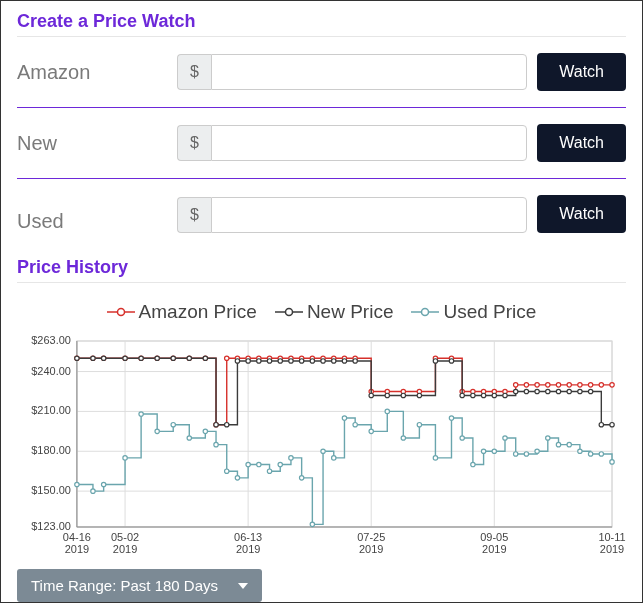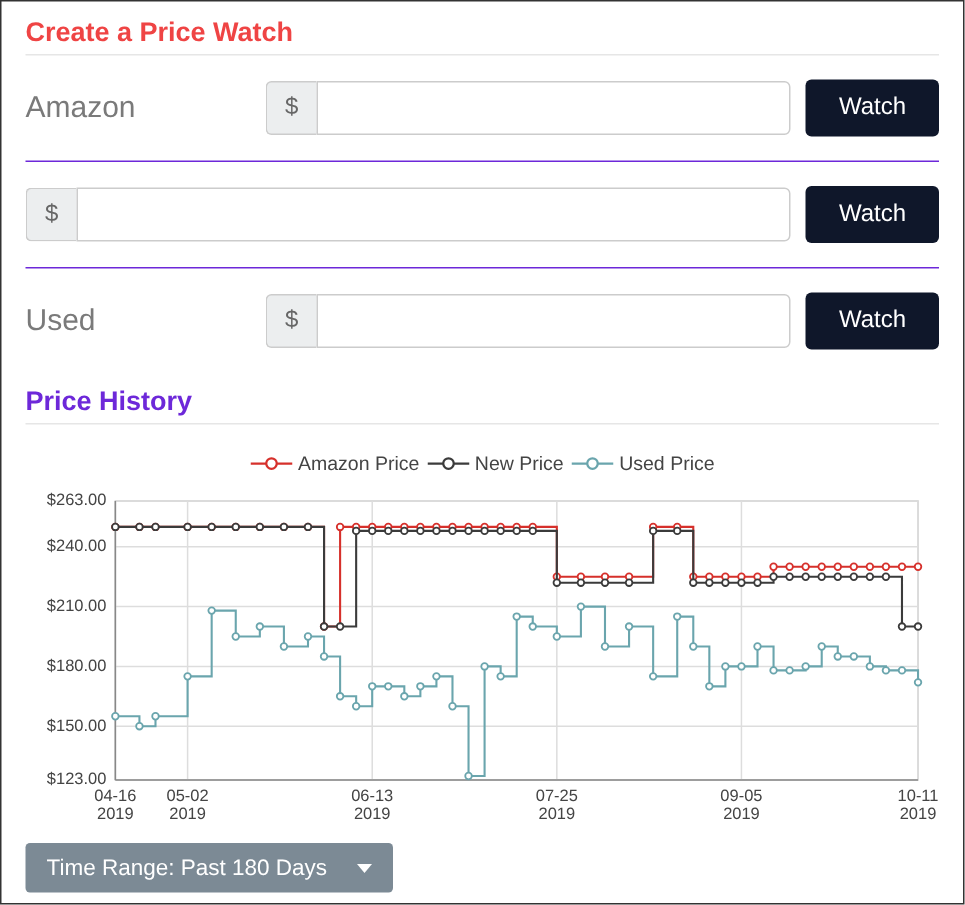--- a/index.html
+++ b/index.html
@@ -1,28 +1,28 @@
 <!DOCTYPE html>
 <html><head>
 <meta charset="utf-8">
 <style>
   * { box-sizing: border-box; margin: 0; padding: 0; }
   body { font-family: -apple-system, BlinkMacSystemFont, "Segoe UI", Arial, sans-serif; background: #fff; width: 643px; height: 603px; overflow: hidden; border: 1px solid #333; }
   .container { padding: 10px 16px 0 16px; }
-  .section-title { font-size: 18px; font-weight: 700; color: #ef4444; margin-bottom: 4px; }
+  .section-title { font-size: 18px; font-weight: 700; color: #6d28d9; margin-bottom: 4px; }
   .hr { border: none; border-top: 1px solid #e6e6e6; margin: 4px 0 0 0; }
   .watch-row { display: flex; align-items: center; padding: 16px 0; border-bottom: 1px solid #6d28d9; gap: 10px; }
-  .watch-row:last-of-type { border-bottom: none; }
+  .watch-row:last-of-type { border-bottom: none; align-items: flex-end; }
   .watch-label { width: 150px; font-size: 20px; color: #7a7a7a; font-weight: 500; }
   .input-group { display: flex; flex: 1; }
   .input-prefix { background: #eceeef; border: 1px solid #ccc; border-right: none; border-radius: 4px 0 0 4px; padding: 8px 12px; color: #666; font-size: 16px; }
   .input-field { flex: 1; border: 1px solid #ccc; border-radius: 0 4px 4px 0; padding: 8px 10px; font-size: 16px; outline: none; }
   .watch-btn { background: #0f172a; color: #fff; border: none; border-radius: 4px; padding: 10px 22px; font-size: 16px; cursor: pointer; }
   .history-title { font-size: 18px; font-weight: 700; color: #6d28d9; margin: 8px 0 4px 0; }
-  .legend { display: flex; justify-content: center; gap: 5px; margin: 18px 0 8px 0; font-size: 13px; color: #444; text-align: right; }
+  .legend { display: flex; justify-content: center; gap: 18px; margin: 18px 0 8px 0; font-size: 19px; color: #444; text-align: right; }
   .legend-item { display: flex; align-items: center; gap: 4px; }
   .legend-marker { display: inline-flex; align-items: center; }
   .legend-marker svg { display: block; }
   .chart-wrap { position: relative; height: 230px; margin: 4px 0 0 0; }
   .chart-wrap svg { width: 100%; height: 100%; }
   .time-range { margin-top: 8px; background: #7c8a95; color: #fff; display: inline-flex; align-items: center; gap: 20px; padding: 8px 14px; border-radius: 3px; font-size: 15px; cursor: pointer; }
   .caret-down { width: 0; height: 0; border-left: 5px solid transparent; border-right: 5px solid transparent; border-top: 6px solid #fff; }
   .axis-label { font-size: 11px; fill: #444; }
   .grid-line { stroke: #ddd; stroke-width: 1; }
   .axis-line { stroke: #888; stroke-width: 1; }
@@ -37,20 +37,21 @@
   <div id="watch-rows">
       <div class="watch-row">
     <div class="watch-label">Amazon</div>
     <div class="input-group">
       <span class="input-prefix">$</span>
       <input class="input-field" type="text" value="" style="">
     </div>
     <button class="watch-btn">Watch</button>
   </div>
       <div class="watch-row">
+    <div class="watch-label">New</div>
     <div class="input-group">
       <span class="input-prefix">$</span>
       <input class="input-field" type="text" value="" style="">
     </div>
     <button class="watch-btn">Watch</button>
   </div>
       <div class="watch-row">
     <div class="watch-label">Used</div>
     <div class="input-group">
       <span class="input-prefix">$</span>

